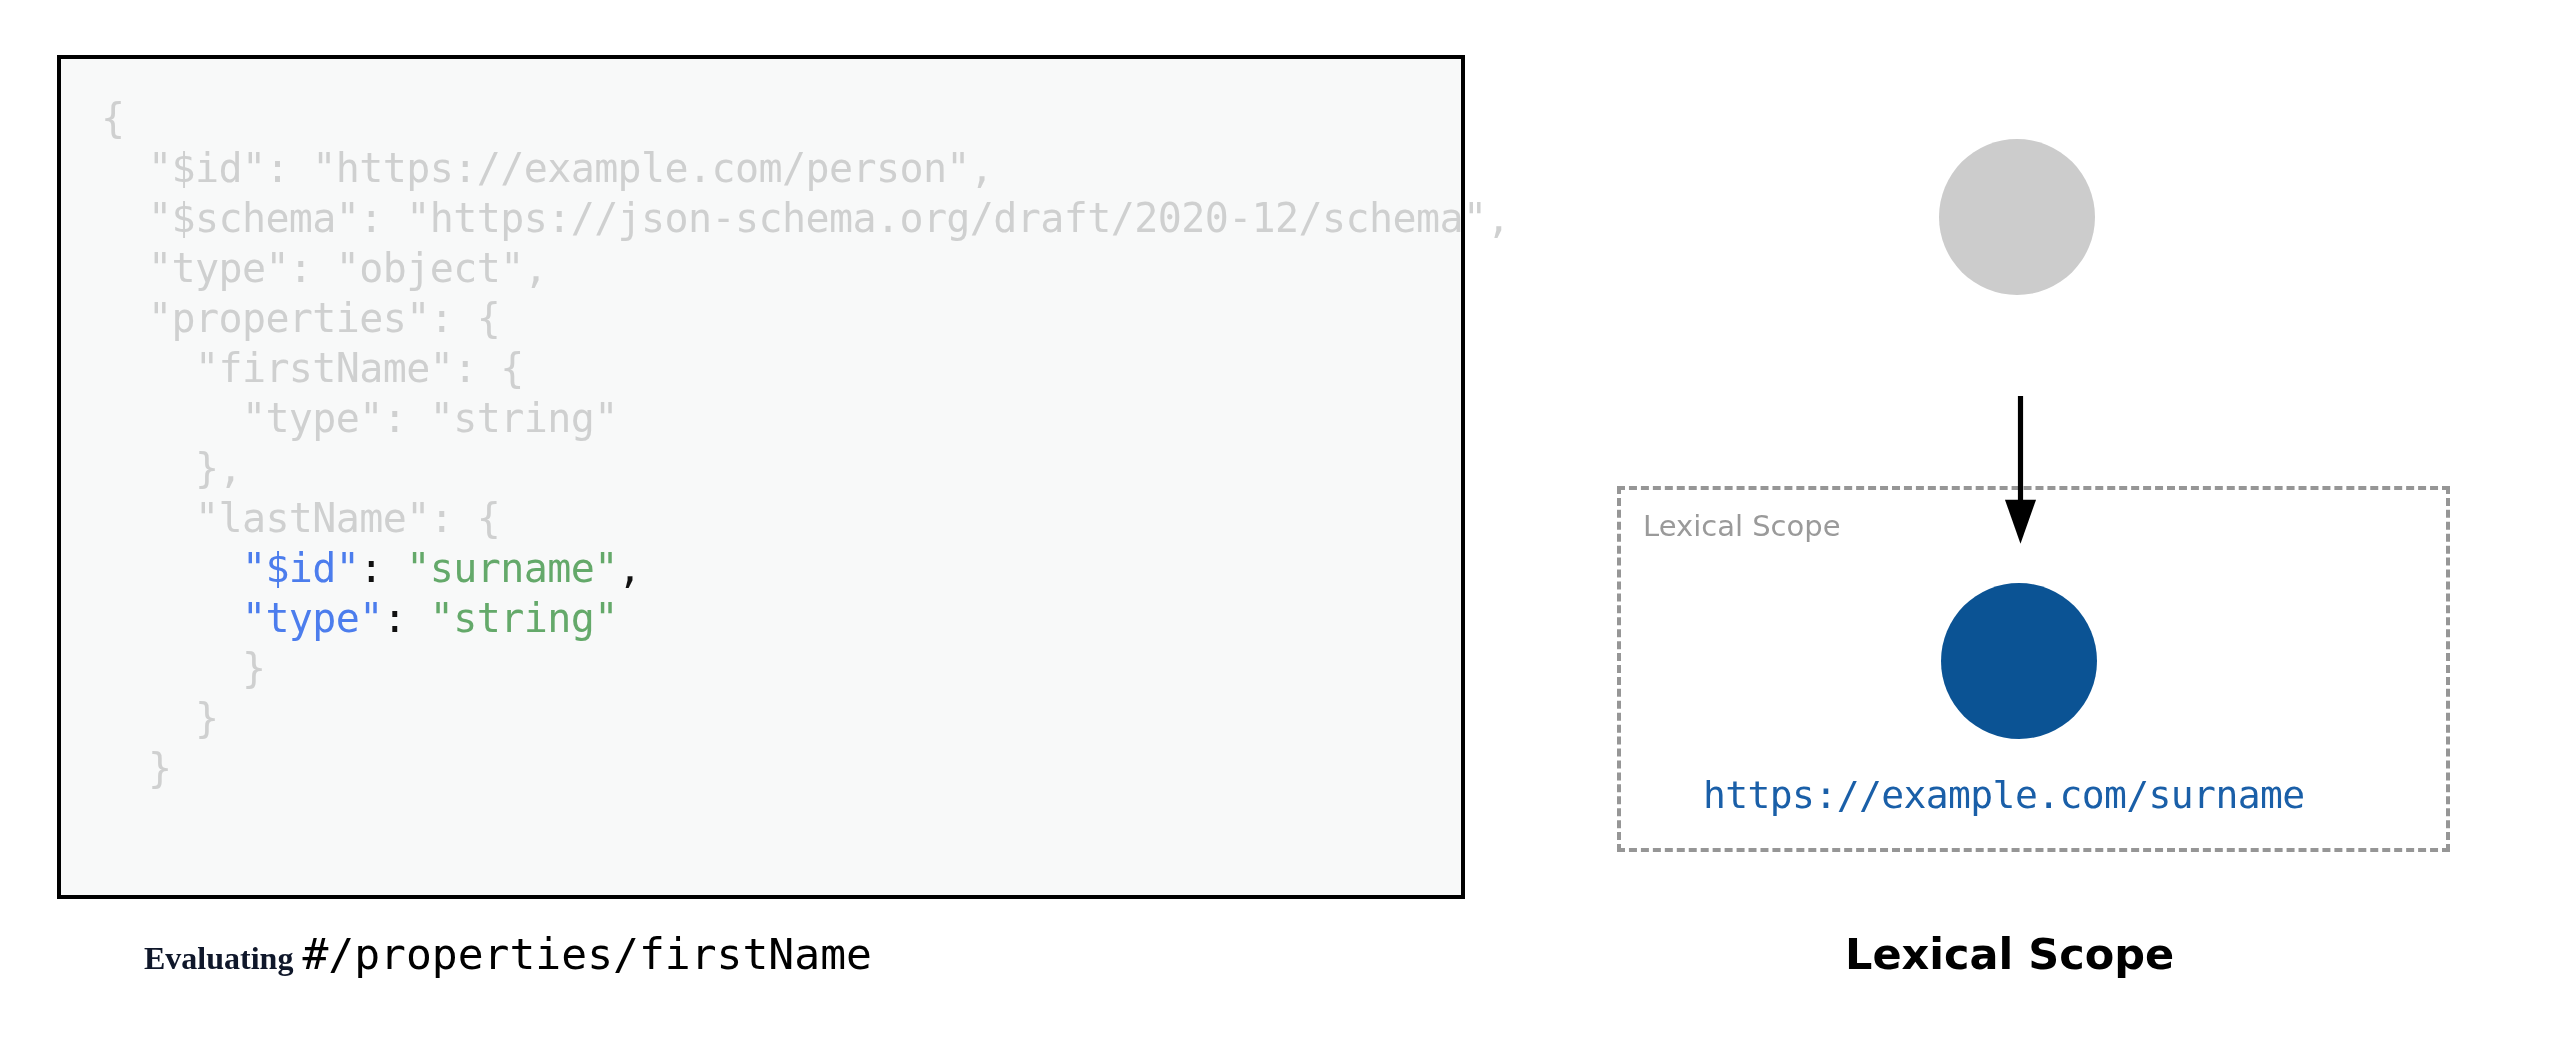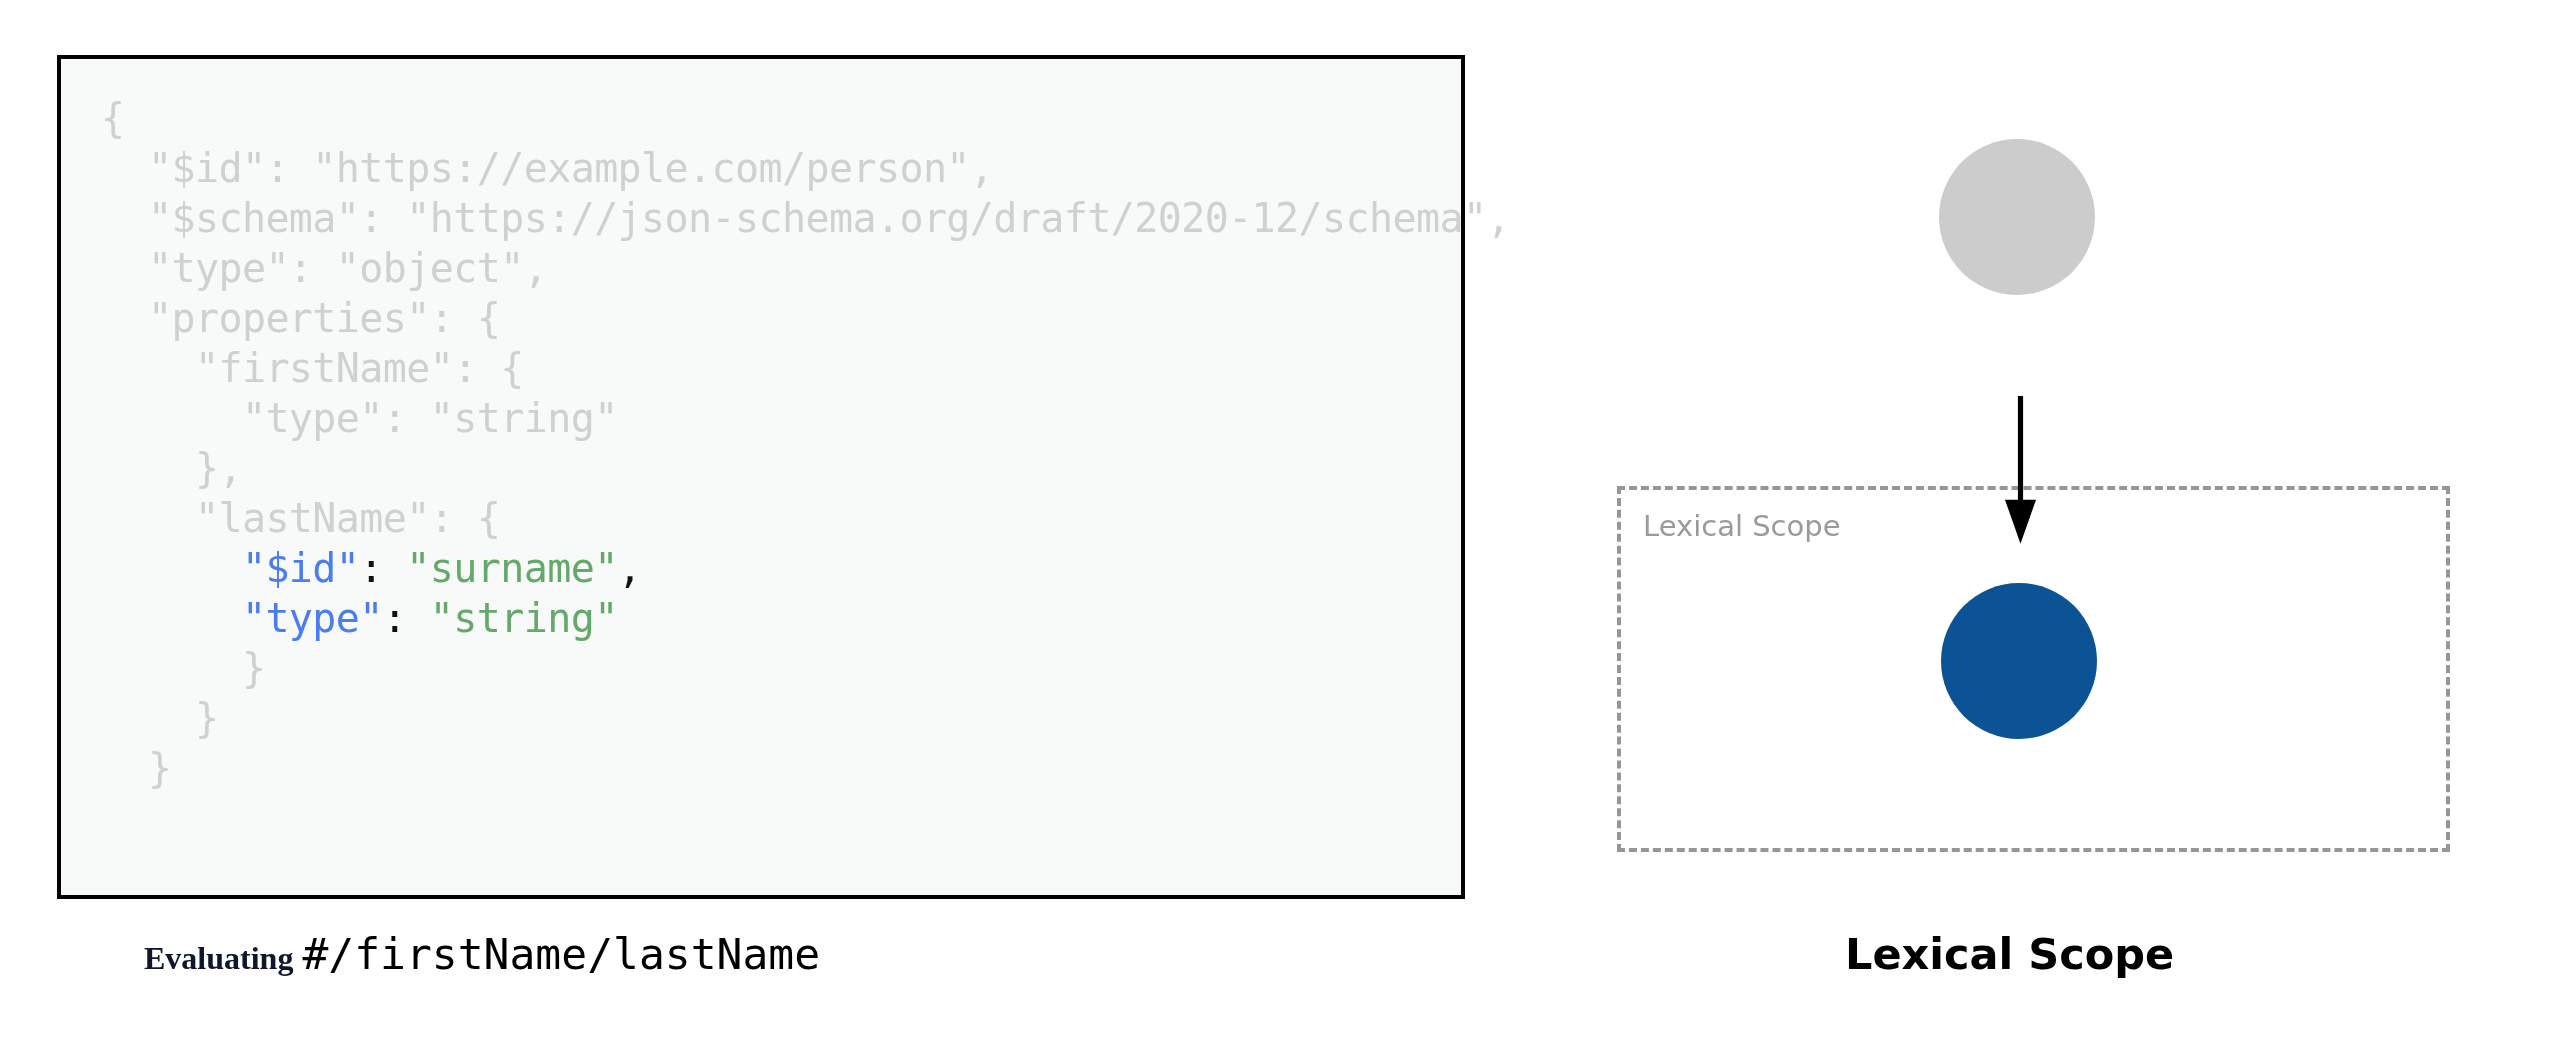--- a/index.html
+++ b/index.html
@@ -159,32 +159,33 @@
   }
 </style>
 </head>
 <body>
 
 <div id="code-panel">
   <pre id="code-listing"><span class="code-line"><span class="tok-dim">{</span></span><span class="code-line">  <span class="tok-dim">"$id": "https://example.com/person",</span></span><span class="code-line">  <span class="tok-dim">"$schema": "https://json-schema.org/draft/2020-12/schema",</span></span><span class="code-line">  <span class="tok-dim">"type": "object",</span></span><span class="code-line">  <span class="tok-dim">"properties": {</span></span><span class="code-line">    <span class="tok-dim">"firstName": {</span></span><span class="code-line">      <span class="tok-dim">"type": "string"</span></span><span class="code-line">    <span class="tok-dim">},</span></span><span class="code-line">    <span class="tok-dim">"lastName": {</span></span><span class="code-line">      <span class="tok-key">"$id"</span><span class="tok-punct">: </span><span class="tok-string">"surname"</span><span class="tok-punct">,</span></span><span class="code-line">      <span class="tok-key">"type"</span><span class="tok-punct">: </span><span class="tok-string">"string"</span></span><span class="code-line">      <span class="tok-dim">}</span></span><span class="code-line">    <span class="tok-dim">}</span></span><span class="code-line">  <span class="tok-dim">}</span></span></pre>
 </div>
 
 <div id="caption-left">
-  <span class="cap-bold">Evaluating</span><span class="cap-mono">#/firstName/lastName</span>
+  <span class="cap-bold">Evaluating</span><span class="cap-mono">#/properties/firstName</span>
 </div>
 
 <div id="scope-diagram">
 
   <div class="node-circle" id="node-person-circle"></div>
 
   <div id="lexical-scope-box"></div>
   <div id="lexical-scope-box-label">Lexical Scope</div>
 
   <svg id="scope-arrow" viewBox="0 0 100 230" width="65" height="149" aria-hidden="true">
     <line x1="50" y1="0" x2="50" y2="190" stroke="#000000" stroke-width="8"></line>
     <polygon points="50,228 26,160 74,160" fill="#000000"></polygon>
   </svg>
 
   <div class="node-circle" id="node-surname-circle"></div>
+  <div class="node-label" id="node-surname-label">https://example.com/surname</div>
 </div>
 
 <div id="caption-right">Lexical Scope</div>
 
 
 </body></html>

